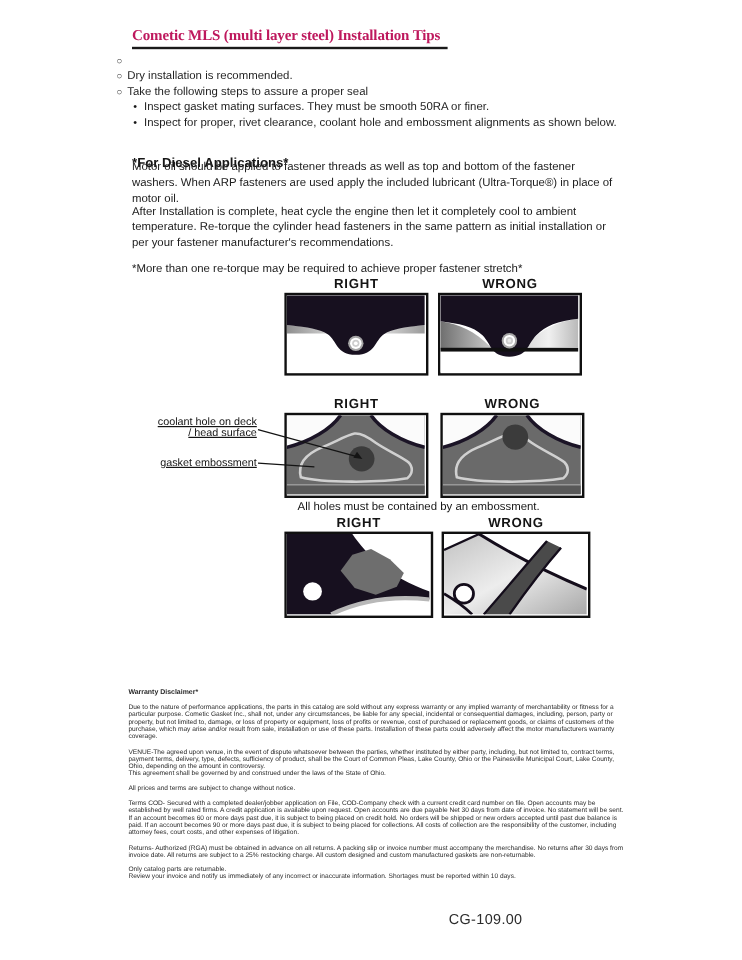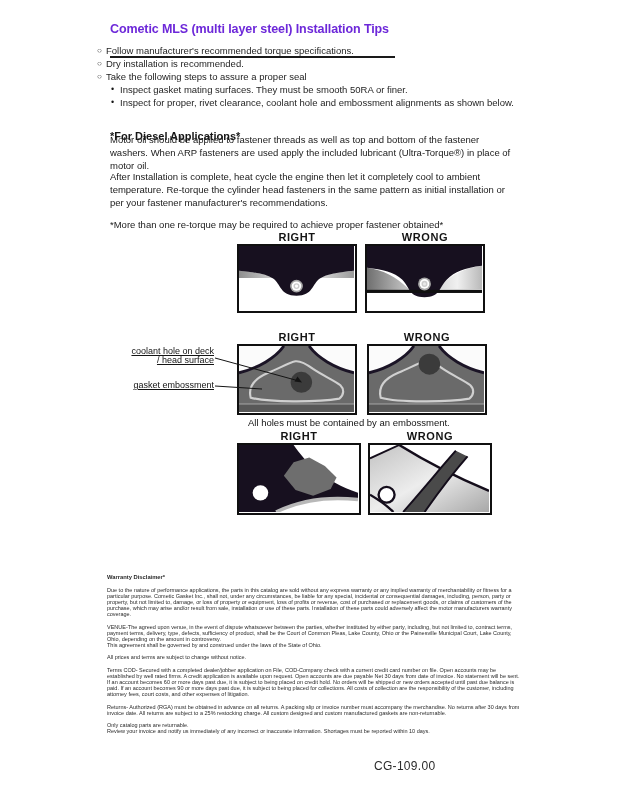--- a/index.html
+++ b/index.html
@@ -7,21 +7,21 @@
     width:618px;height:800px;background:#ffffff;overflow:hidden;
     font-family:"Liberation Sans",sans-serif;color:#1e1e1e;
     -webkit-font-smoothing:antialiased;
   }
   .page{position:relative;width:618px;height:800px;background:#fff;}
 
   
   .title{
     position:absolute;left:110px;top:22px;margin:0;
     font-size:12.5px;font-weight:bold;letter-spacing:-0.1px;
-    border-bottom:2px solid #1a1a1a;padding:0 6px 20px 0;color:#6d28d9;
+    border-bottom:2px solid #1a1a1a;padding:0 6px 2px 0;color:#be185d;font-family:Liberation Serif, serif;
   }
   .bullets{position:absolute;left:97px;top:44px;width:430px;font-size:9.5px;line-height:13px;}
   .b{display:flex;}
   .b .m{width:9px;flex:0 0 9px;font-size:8px;line-height:13px;color:#333;}
   .b.sub{padding-left:14px;}
   .b.sub .m{font-size:9px;color:#161616;}
 
   .diesel-h{position:absolute;left:110px;top:130px;margin:0;font-size:11px;font-weight:bold;color:#161616;}
   .para{position:absolute;left:110px;margin:0;width:406px;font-size:9.5px;line-height:13px;color:#202020;}
   .p1{top:133px;}
@@ -75,21 +75,20 @@
 </head>
 <body>
 
 <div class="page">
 
   <h1 class="title">Cometic MLS (multi layer steel) Installation Tips</h1>
 
   <div class="bullets">
     <div class="b">
         <span class="m">○</span>
-        <span>Follow manufacturer's recommended torque specifications.</span>
       </div>
     <div class="b">
         <span class="m">○</span>
         <span>Dry installation is recommended.</span>
       </div>
     <div class="b">
         <span class="m">○</span>
         <span>Take the following steps to assure a proper seal</span>
       </div>
     <div class="b sub">
@@ -98,21 +97,21 @@
       </div>
     <div class="b sub">
         <span class="m">•</span>
         <span>Inspect for proper, rivet clearance, coolant hole and embossment alignments as shown below.</span>
       </div>
   </div>
 
   <h2 class="diesel-h">*For Diesel Applications*</h2>
   <p class="para p1">Motor oil should be applied to fastener threads as well as top and bottom of the fastener washers. When ARP fasteners are used apply the included lubricant (Ultra-Torque®) in place of motor oil.</p>
   <p class="para p2">After Installation is complete, heat cycle the engine then let it completely cool to ambient temperature. Re-torque the cylinder head fasteners in the same pattern as initial installation or per your fastener manufacturer's recommendations.</p>
-  <p class="para p3">*More than one re-torque may be required to achieve proper fastener obtained*</p>
+  <p class="para p3">*More than one re-torque may be required to achieve proper fastener stretch*</p>
 
   <div class="fig fig1">
     <div class="hdr hdr-r">RIGHT</div>
     <div class="hdr hdr-w">WRONG</div>
 
     <div class="panel pr">
       <svg width="115" height="64" viewBox="0 0 118 67" preserveAspectRatio="none">
         <defs>
           <linearGradient id="g1a" x1="0" y1="0" x2="1" y2="0">
             <stop offset="0" stop-color="#8e8e8e"></stop>

